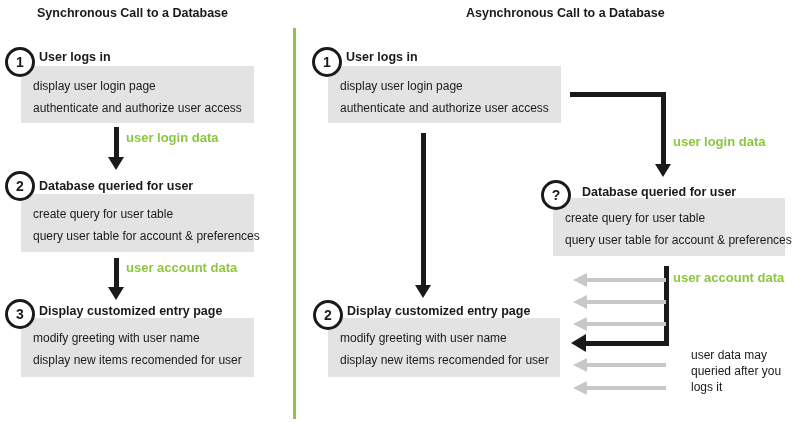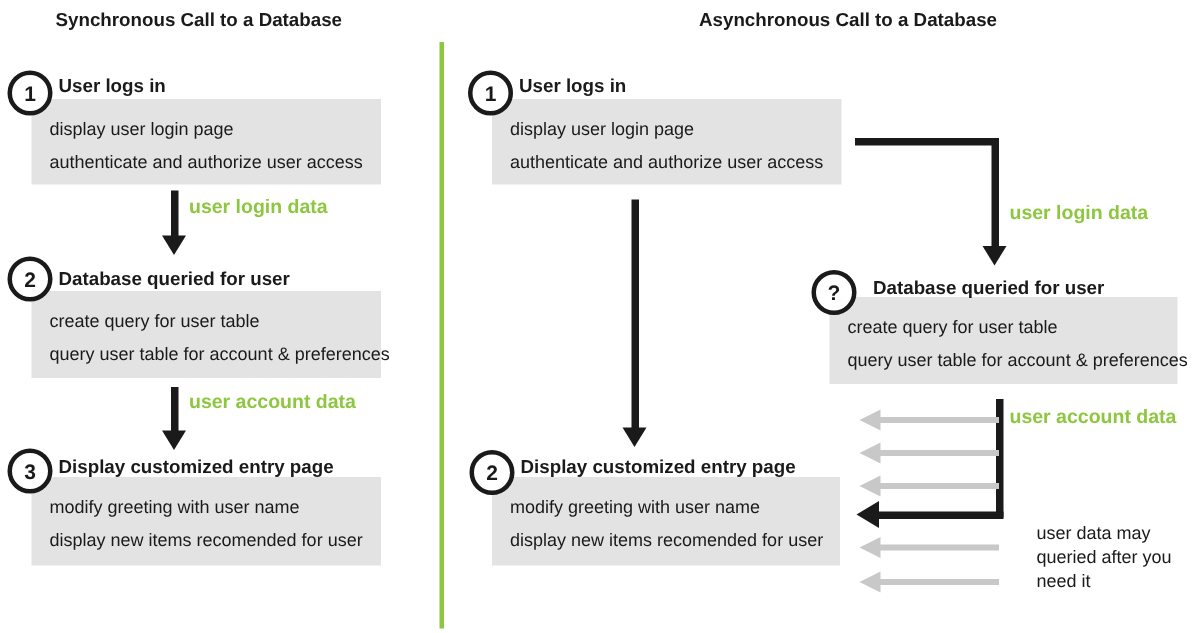--- a/index.html
+++ b/index.html
@@ -138,16 +138,16 @@
   <div class="abs stepbox" style="left:328px;top:318px;width:232px;height:59px;">
     <div class="line">modify greeting with user name</div>
     <div class="line">display new items recomended for user</div>
   </div>
   <div class="abs badge" style="left:313px;top:300px;">2</div>
   <div class="abs step-heading" style="left:347px;top:304px;">Display customized entry page</div>
 
   <div class="abs note" style="left:677px;top:347px;margin-left:14px;">
     <div>user data may</div>
     <div>queried after you</div>
-    <div>need it</div>
+    <div>logs it</div>
   </div>
 
 </div>
 
 </body></html>

